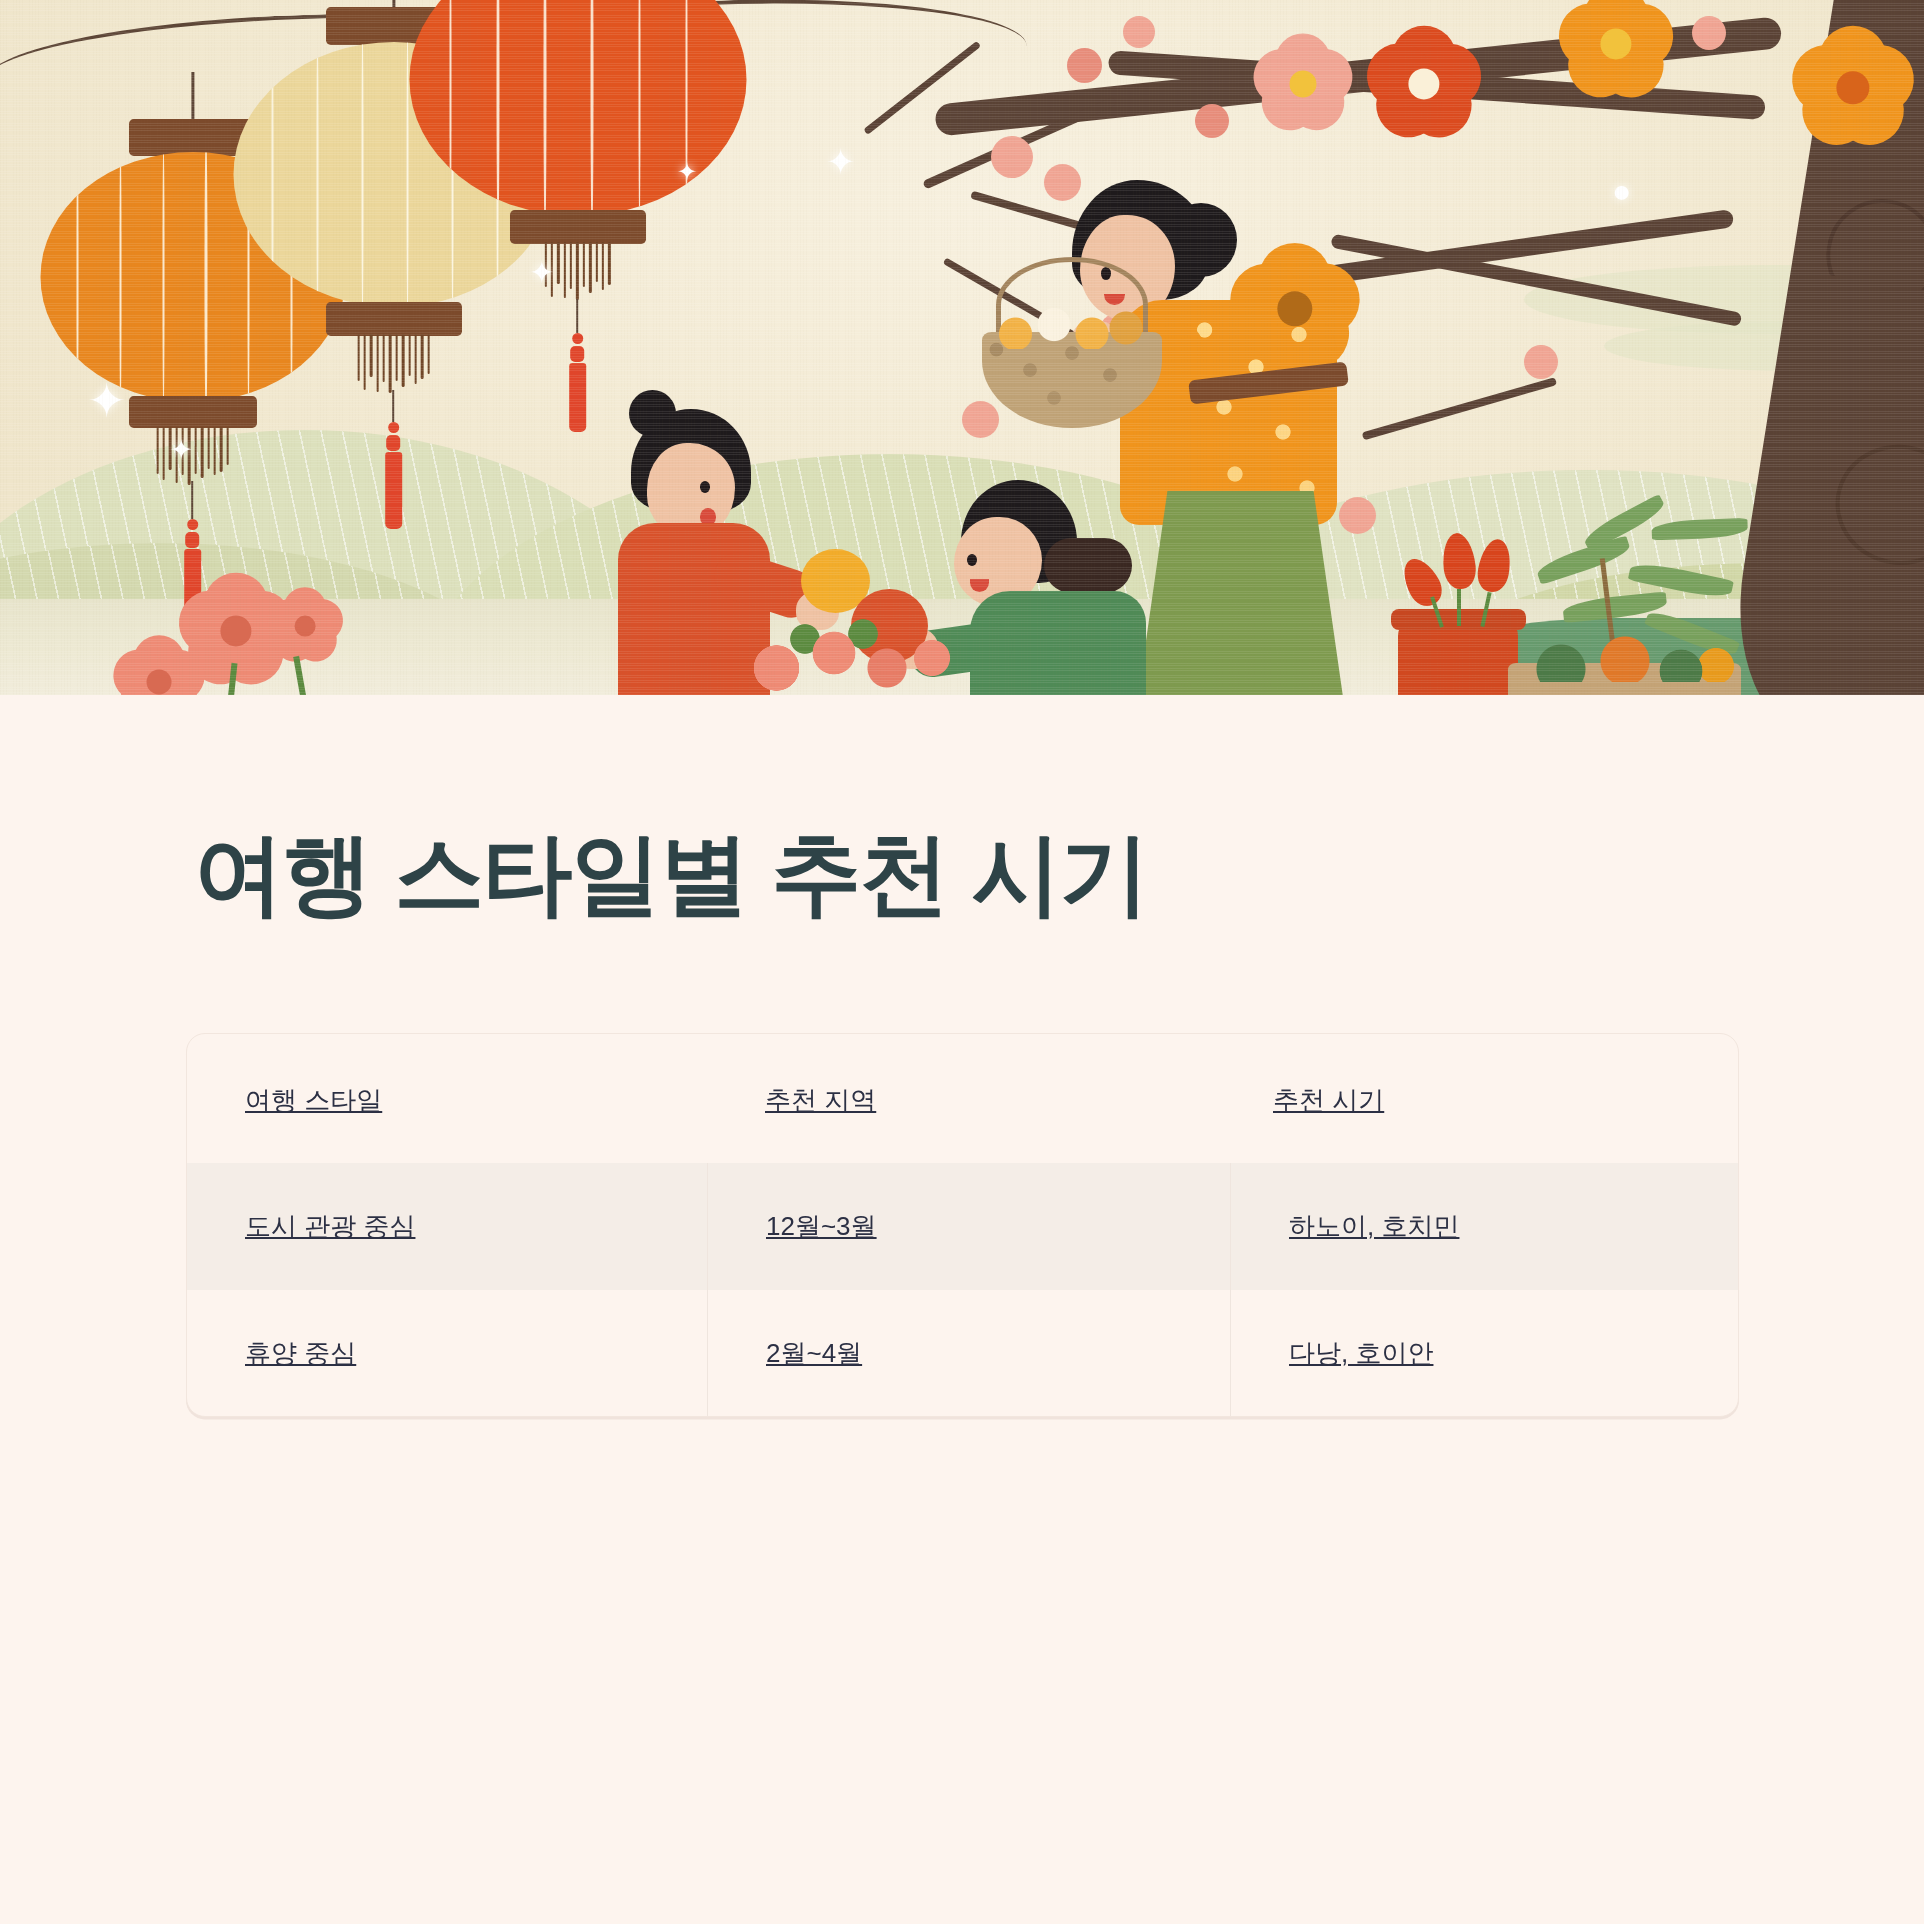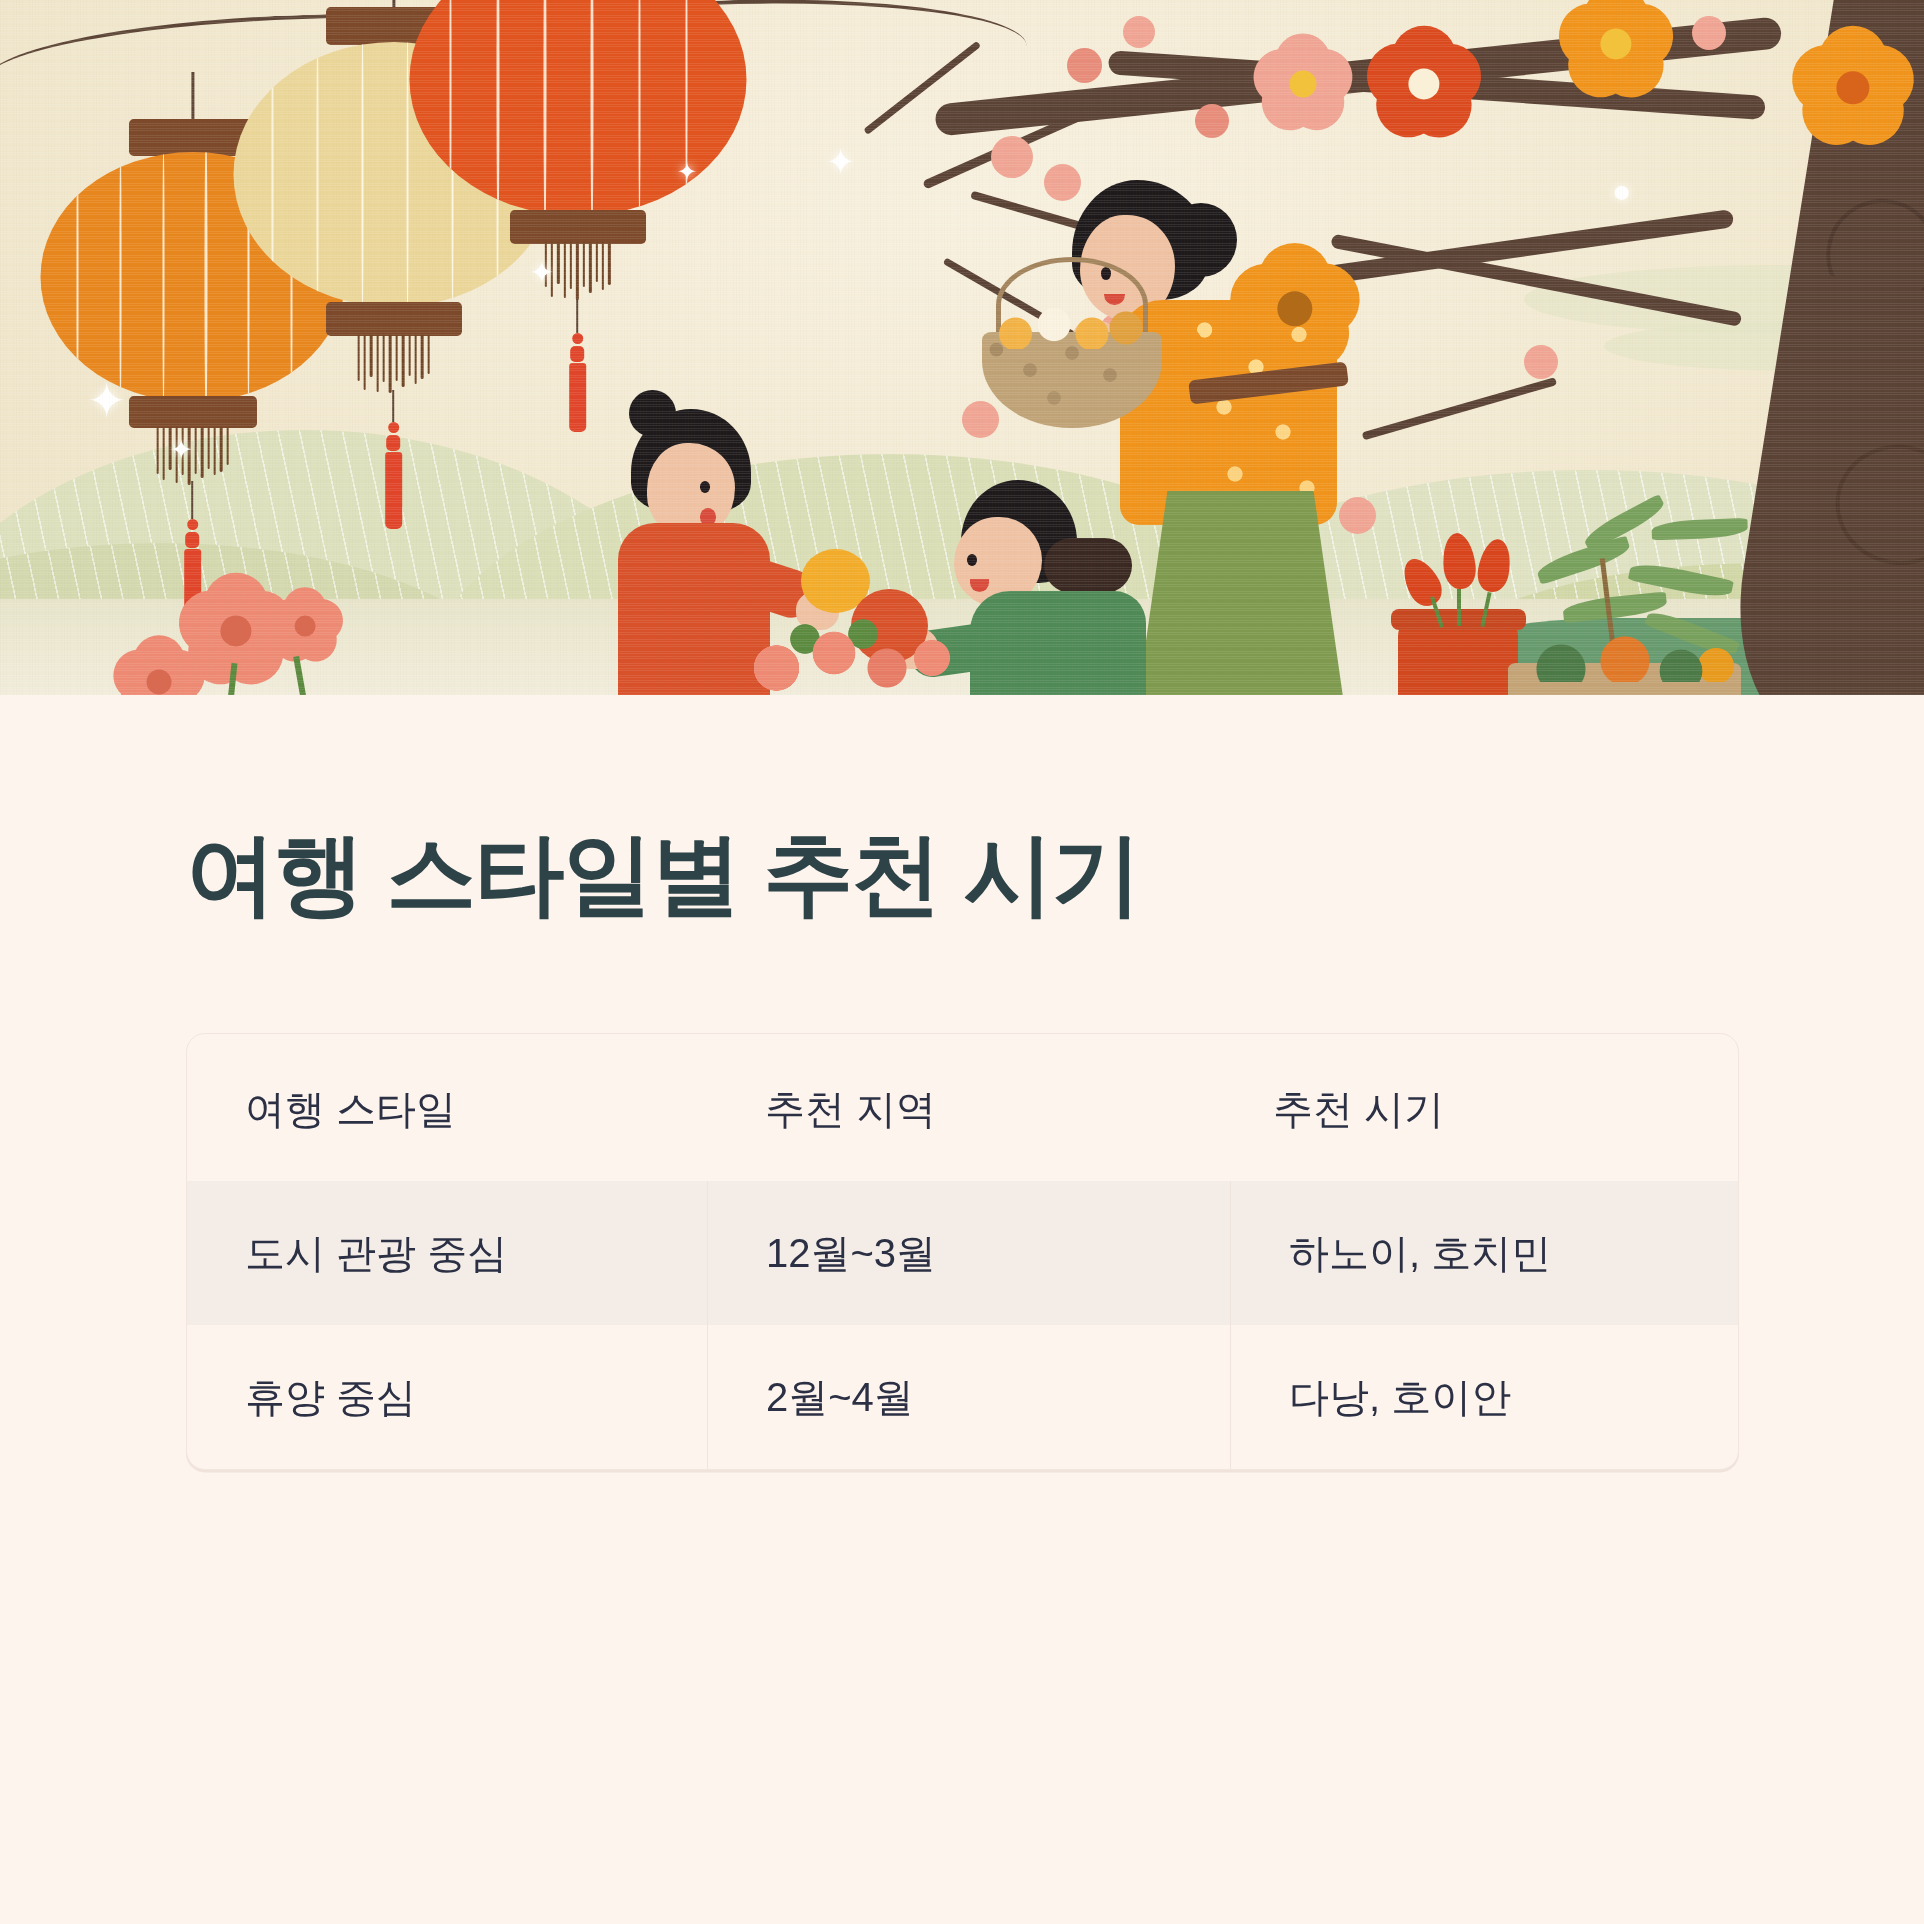--- a/index.html
+++ b/index.html
@@ -196,42 +196,44 @@
   
   .content { position: relative; padding: 0 186px; }
 
   .section-title {
     margin-top: 128px;
     font-size: 90px;
     font-weight: 700;
     letter-spacing: -1.6px;
     color: #2E4347;
     line-height: 1.15;
+    margin-left: 8px;
   }
 
   .table-card {
     margin-top: 106px;
     border: 1.6px solid #F2E6DE;
     border-radius: 19px;
     overflow: hidden;
     background: #FDF4EE;
     box-shadow: 0 2.4px 0 rgba(214,196,186,.35);
   }
 
   .trow { display: flex; }
   .trow.head .tcell { padding-top: 50px; padding-bottom: 47px; }
   .trow.tint { background: #F4EDE7; }
 
   .tcell {
     padding: 47px 0 47px 58px;
-    font-size: 40px;
+    font-size: 26px;
     color: #2C3044;
     line-height: 1.25;
     display: flex;
     align-items: center;
+    text-decoration: underline;
   }
   .tcell.c-style  { width: 520px; }
   .tcell.c-season { width: 523px; border-left: 1.6px solid #EFE5DE; }
   .tcell.c-region { flex: 1;      border-left: 1.6px solid #EFE5DE; }
   .trow.head .tcell.c-season,
   .trow.head .tcell.c-region { border-left: none; }
   .trow + .trow .tcell { }
 </style>
 </head>
 <body>

